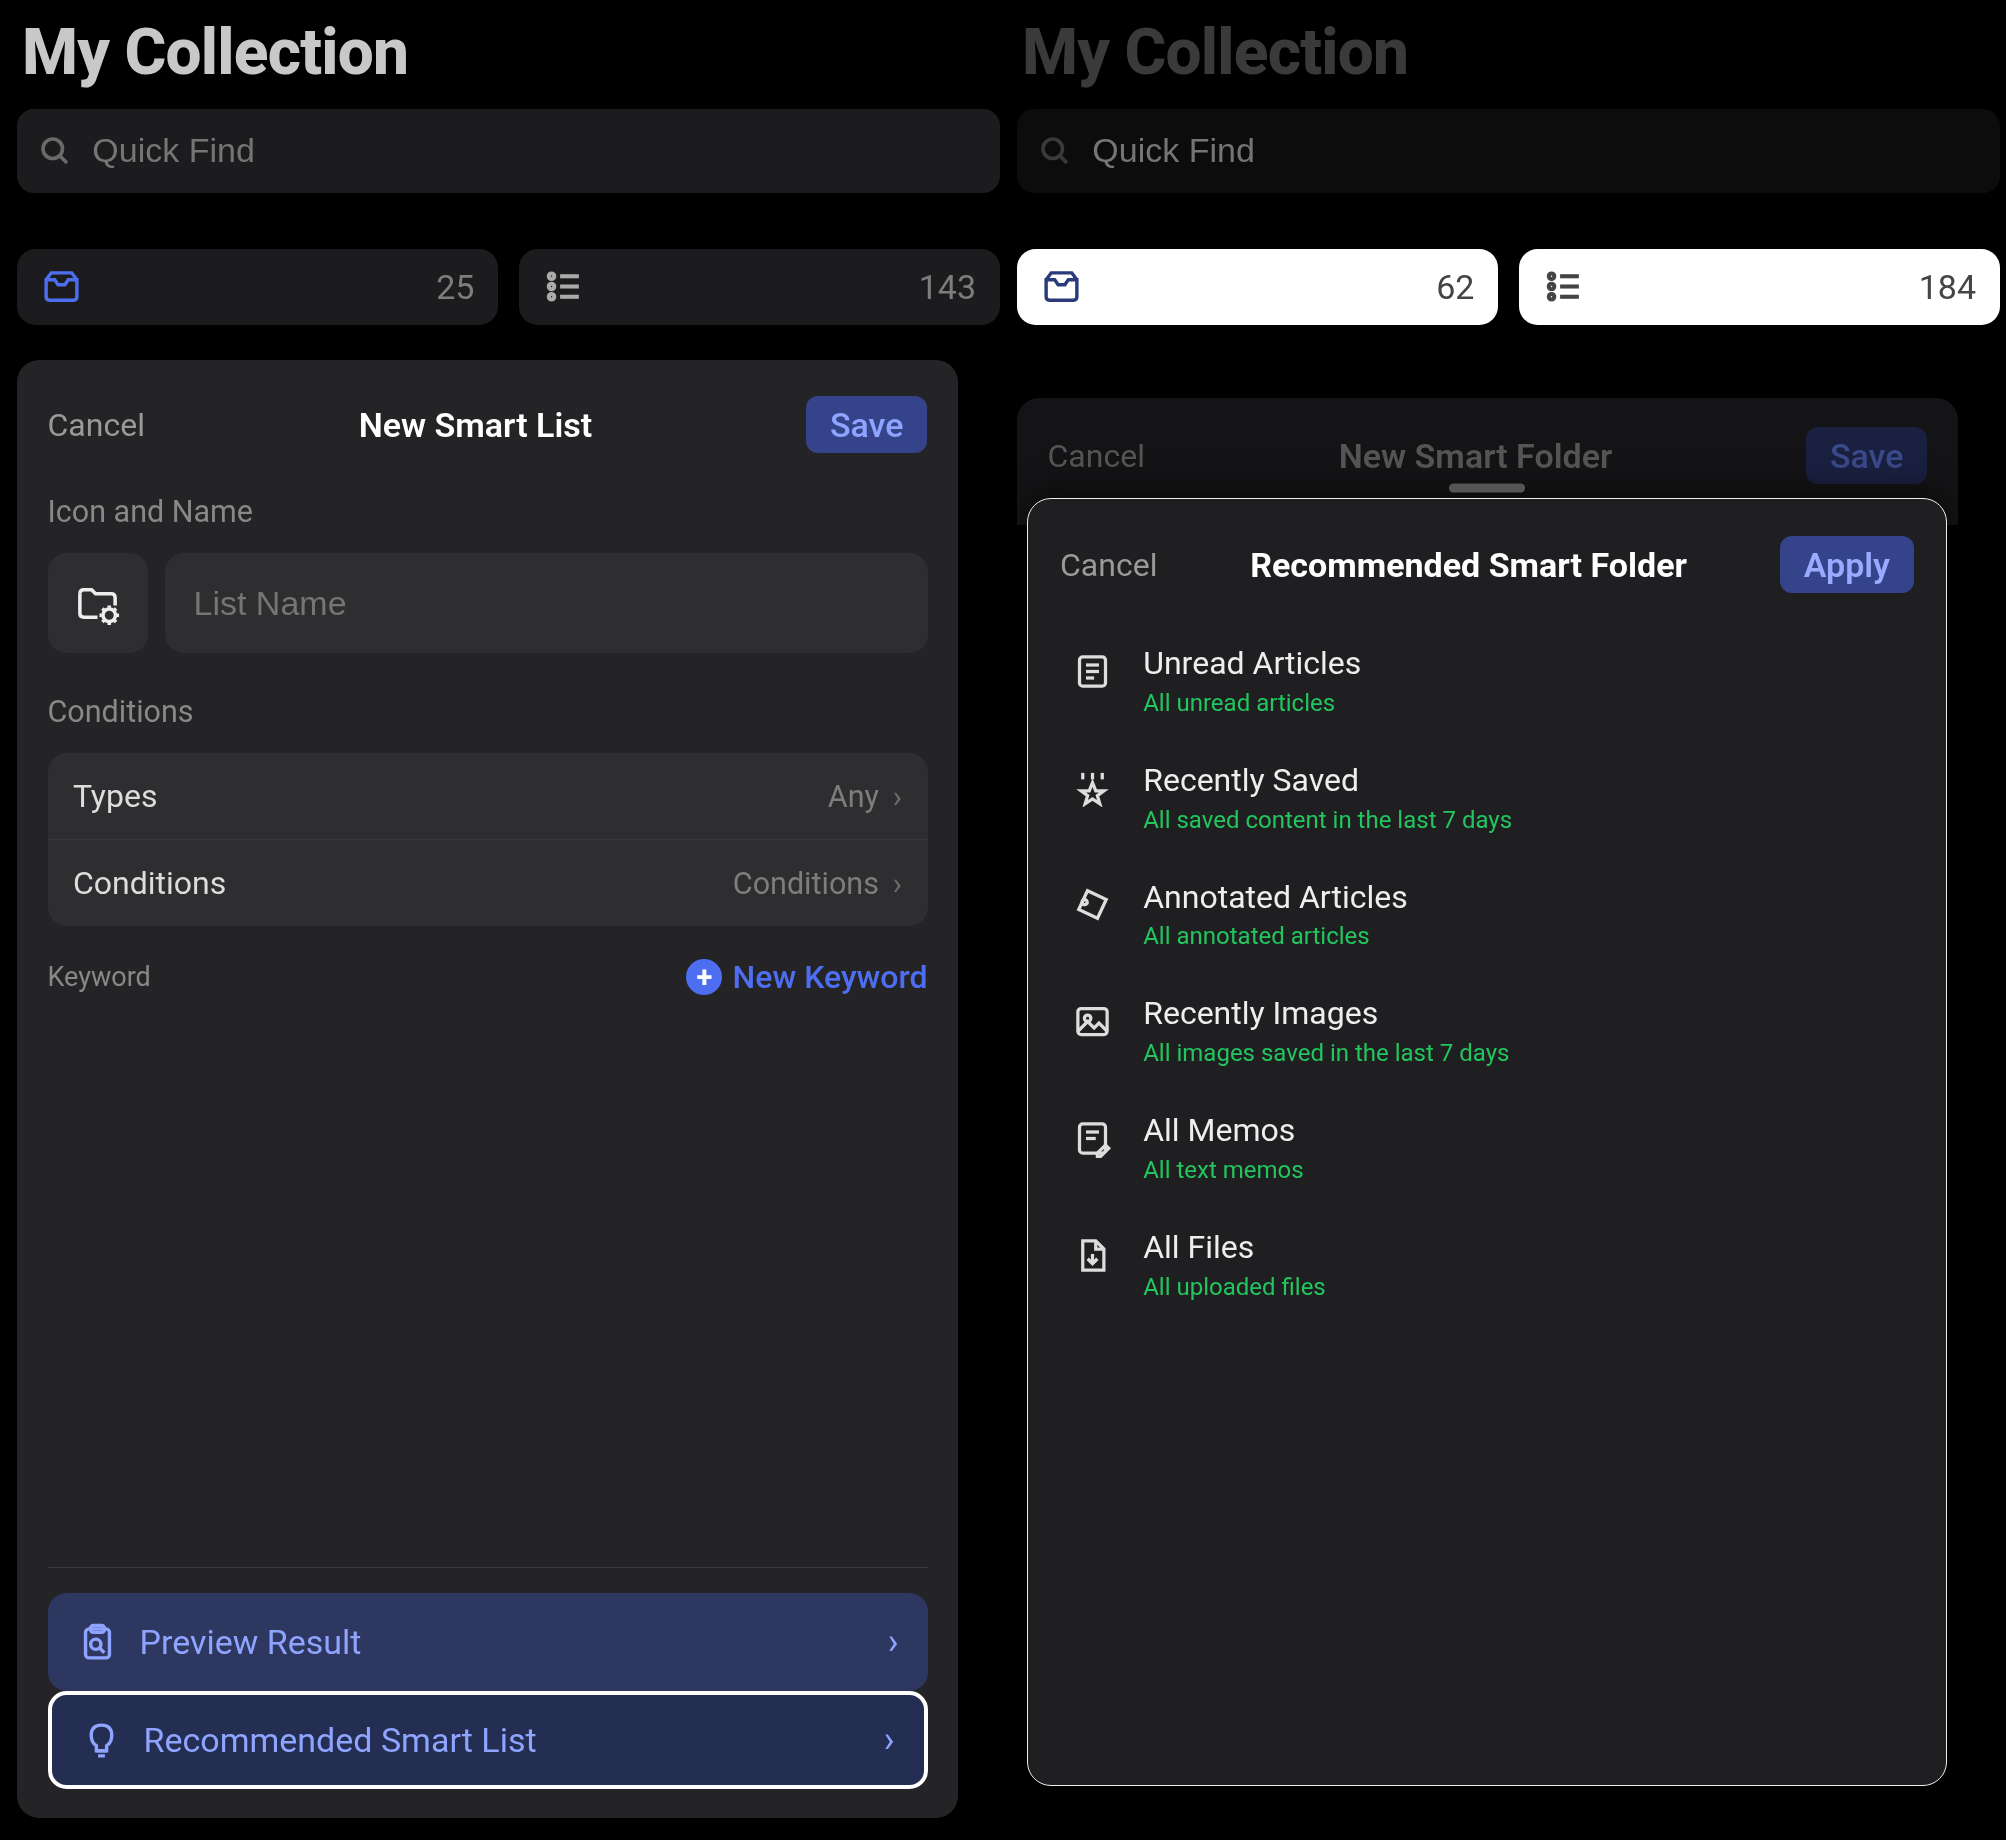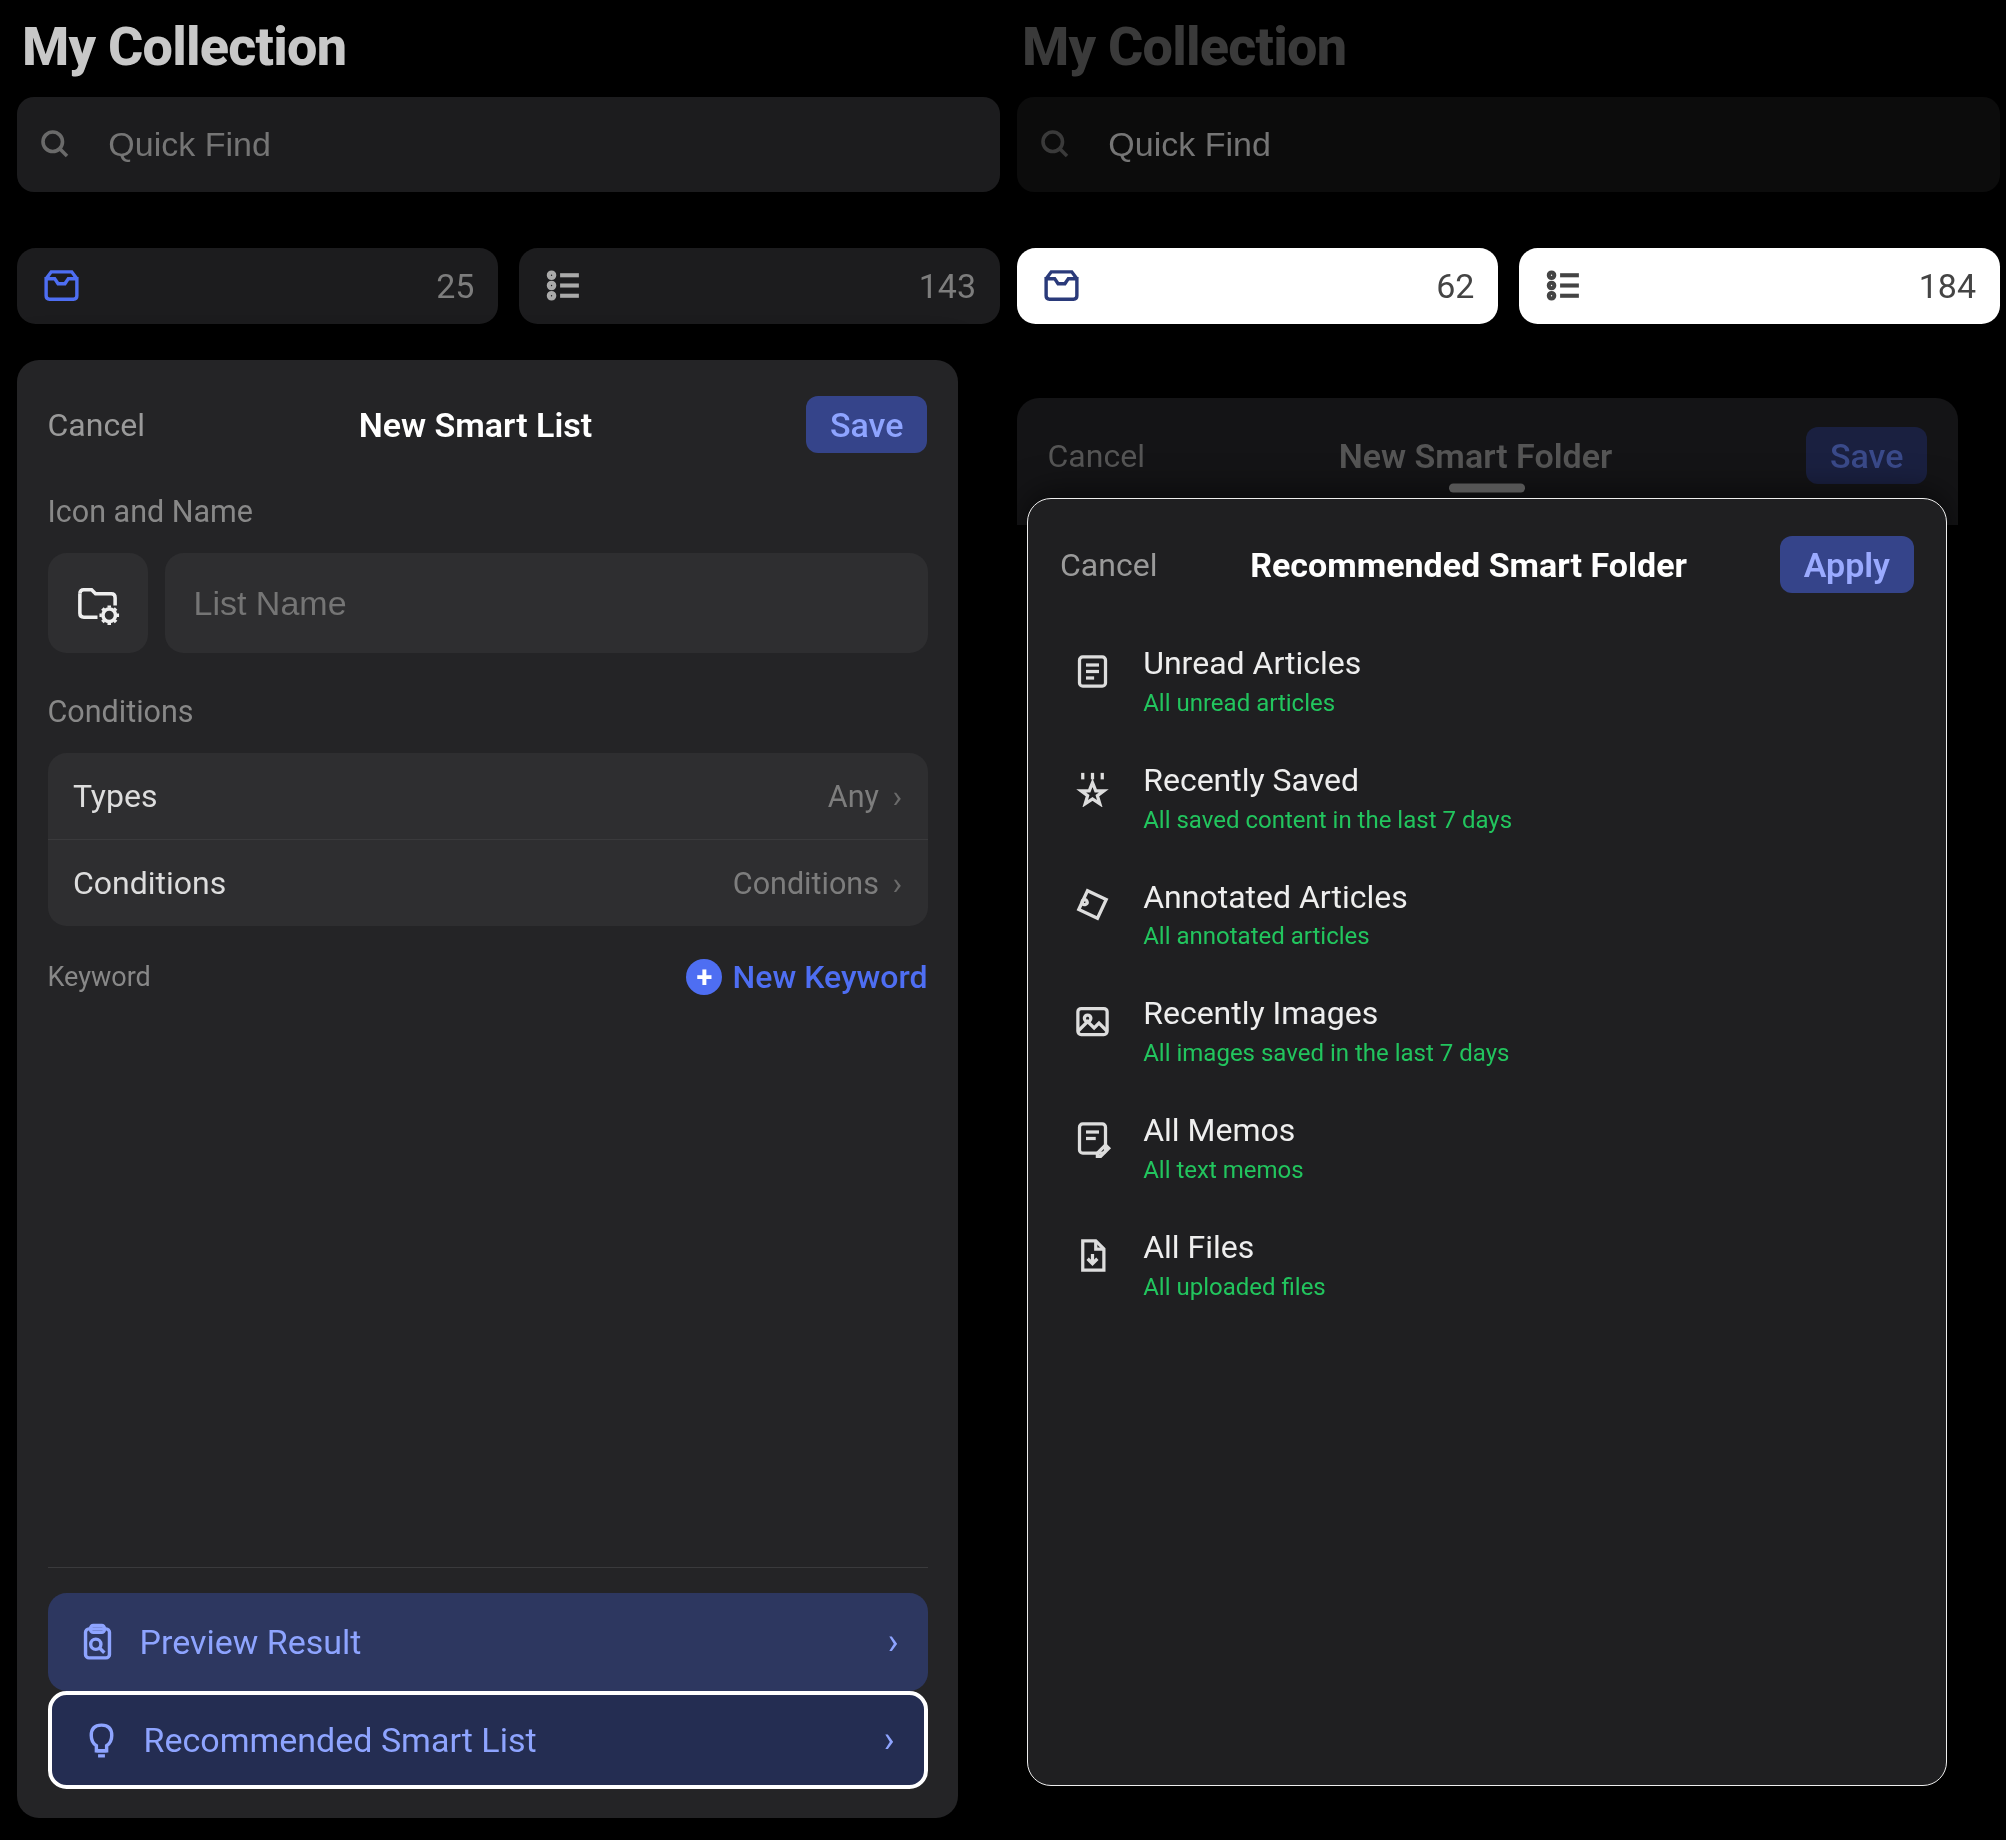--- a/index.html
+++ b/index.html
@@ -14,35 +14,35 @@
   }
   .screen {
     position:absolute;
     top:0;
     width:983px;
     height:1840px;
   }
   .left { left:17px; }
   .right { left:1017px; }
   .page-title {
-    font-size:54px;
+    font-size:64px;
     font-weight:800;
     color:#c8c8c8;
     margin:15.3px 0 18.6px 5.1px;
     letter-spacing:-0.8px;
   }
   .right .page-title { color:#3a3a3a; }
   .searchbar {
     background:#1c1c1e;
     border-radius:17px;
-    height:95px;
+    height:84px;
     display:flex;
     align-items:center;
     padding:0 20.3px;
-    gap:33px;
+    gap:17px;
   }
   .searchbar svg { width:36px; height:36px; flex-shrink:0; }
   .right .searchbar { background:#0c0c0c; }
   .searchbar input {
     background:transparent; border:none; outline:none;
     font-size:34px; color:#666; flex:1;
   }
   .right .searchbar input { color:#3a3a3a; }
   .stat-cards { display:flex; gap:20.3px; margin-top:56px; }
   .stat-card {

